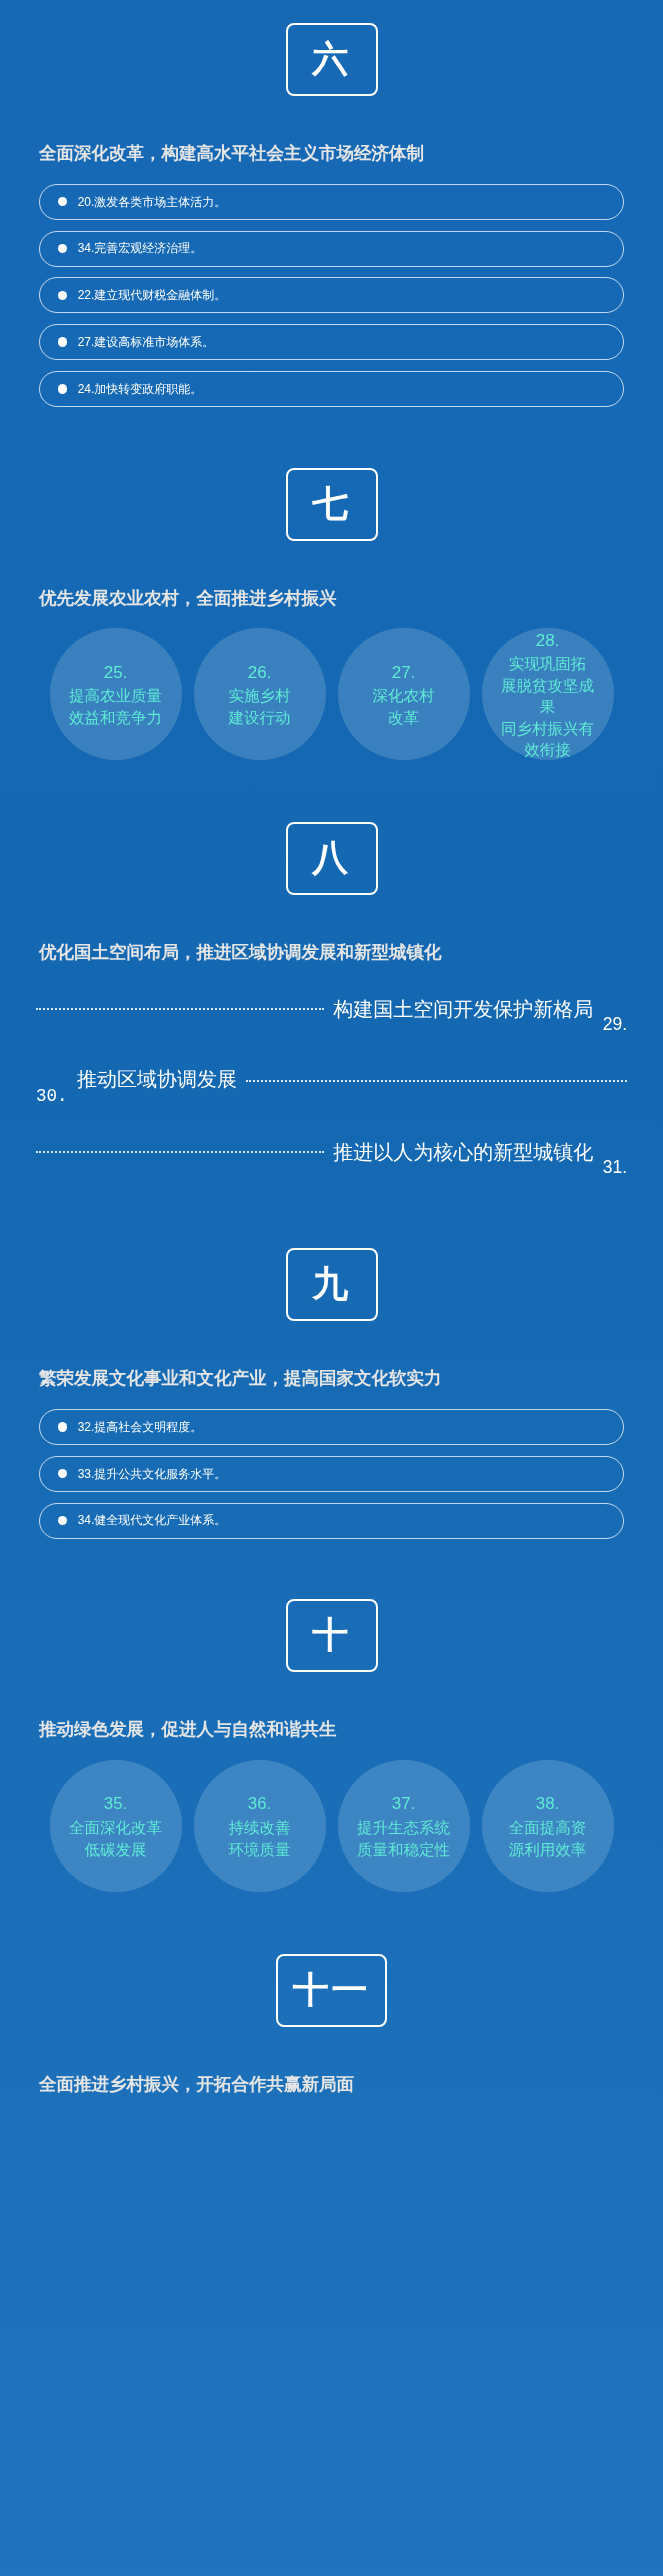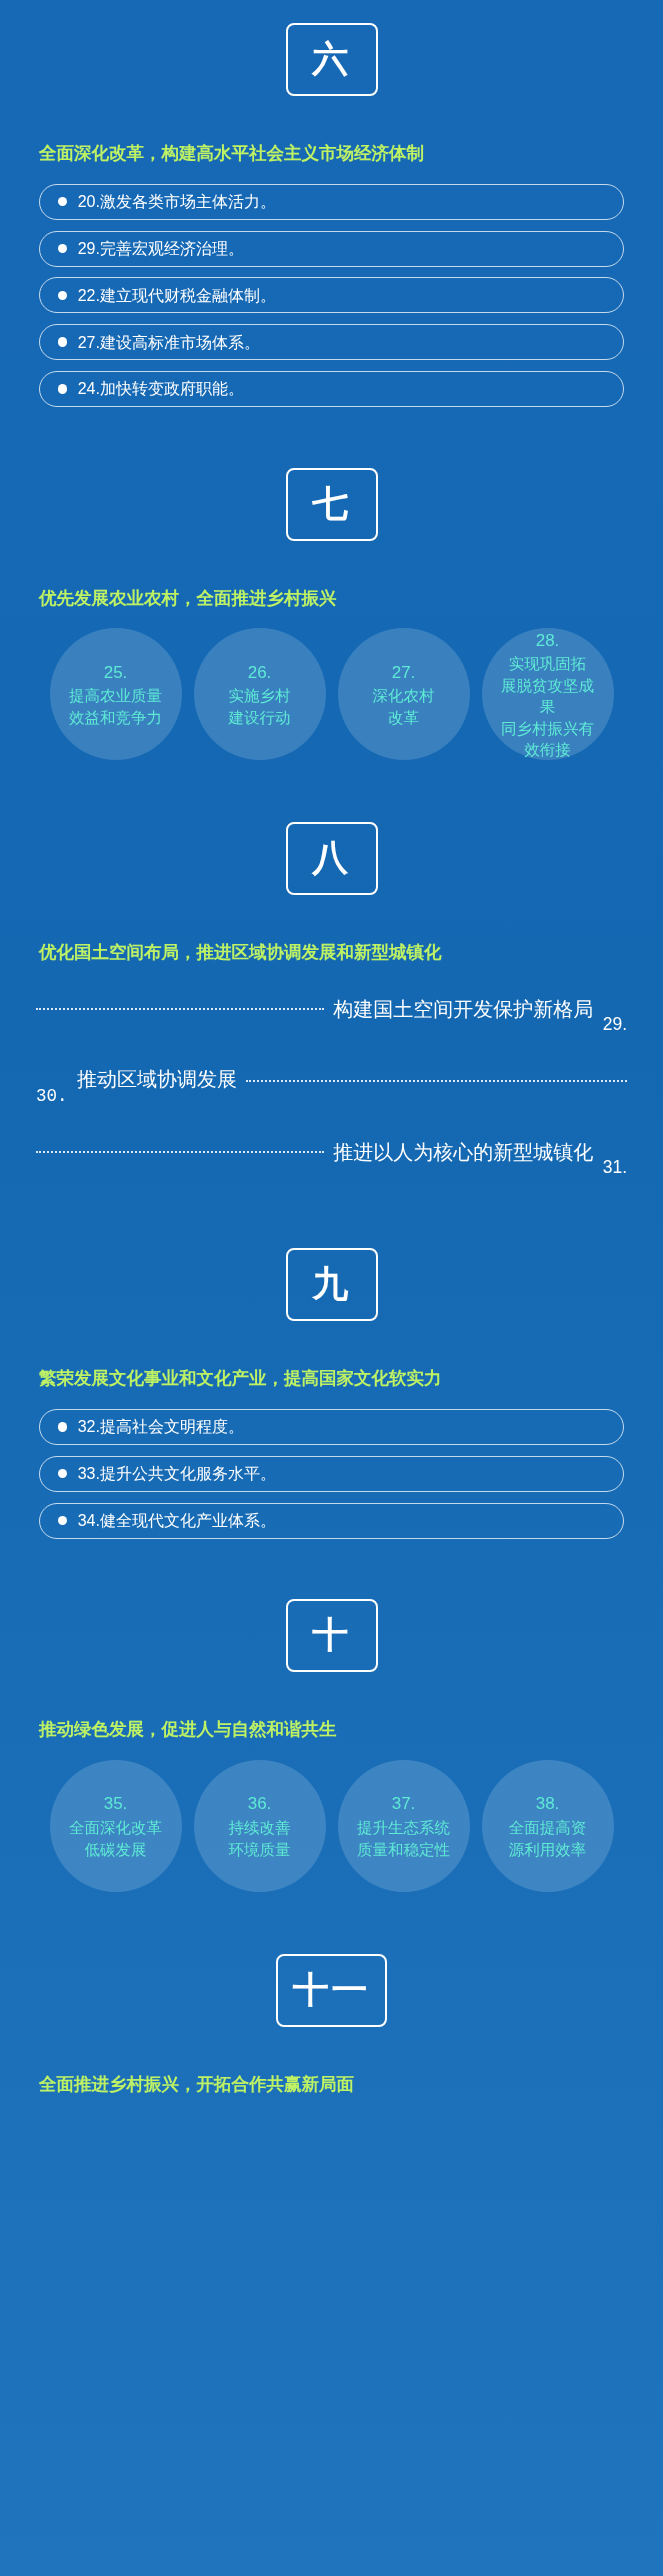--- a/index.html
+++ b/index.html
@@ -37,38 +37,38 @@
     font-weight: bold;
     letter-spacing: 2.7px;
     color: #ffffff;
     padding: 0 15px;
   }
 
   
   .sec-title {
     font-size: 17.5px;
     font-weight: bold;
-    color: #bef264;
+    color: #e5e5e5;
     padding: 0 39px;
     margin-bottom: 17.5px;
     line-height: 1.5;
     margin-top: 44px;
   }
 
   
   .pill-list { padding: 0 39px; }
   .pill {
     border: 1.3px solid rgba(255,255,255,0.75);
     border-radius: 19px;
     height: 36px;
     display: flex;
     align-items: center;
     padding: 0 17.5px;
     margin-bottom: 10.8px;
-    font-size: 16px;
+    font-size: 12px;
     color: #ffffff;
   }
   .pill .dot {
     width: 9.4px;
     height: 9.4px;
     border-radius: 50%;
     background: #ffffff;
     margin-right: 10.8px;
     flex: 0 0 auto;
   }
@@ -132,21 +132,21 @@
       <div class="badge">六</div>
     </div>
     <div class="sec-title">全面深化改革，构建高水平社会主义市场经济体制</div>
     <div class="pill-list">
       <div class="pill">
         <span class="dot"></span>
         <span class="pill-text">20.激发各类市场主体活力。</span>
       </div>
       <div class="pill">
         <span class="dot"></span>
-        <span class="pill-text">29.完善宏观经济治理。</span>
+        <span class="pill-text">34.完善宏观经济治理。</span>
       </div>
       <div class="pill">
         <span class="dot"></span>
         <span class="pill-text">22.建立现代财税金融体制。</span>
       </div>
       <div class="pill">
         <span class="dot"></span>
         <span class="pill-text">27.建设高标准市场体系。</span>
       </div>
       <div class="pill">

